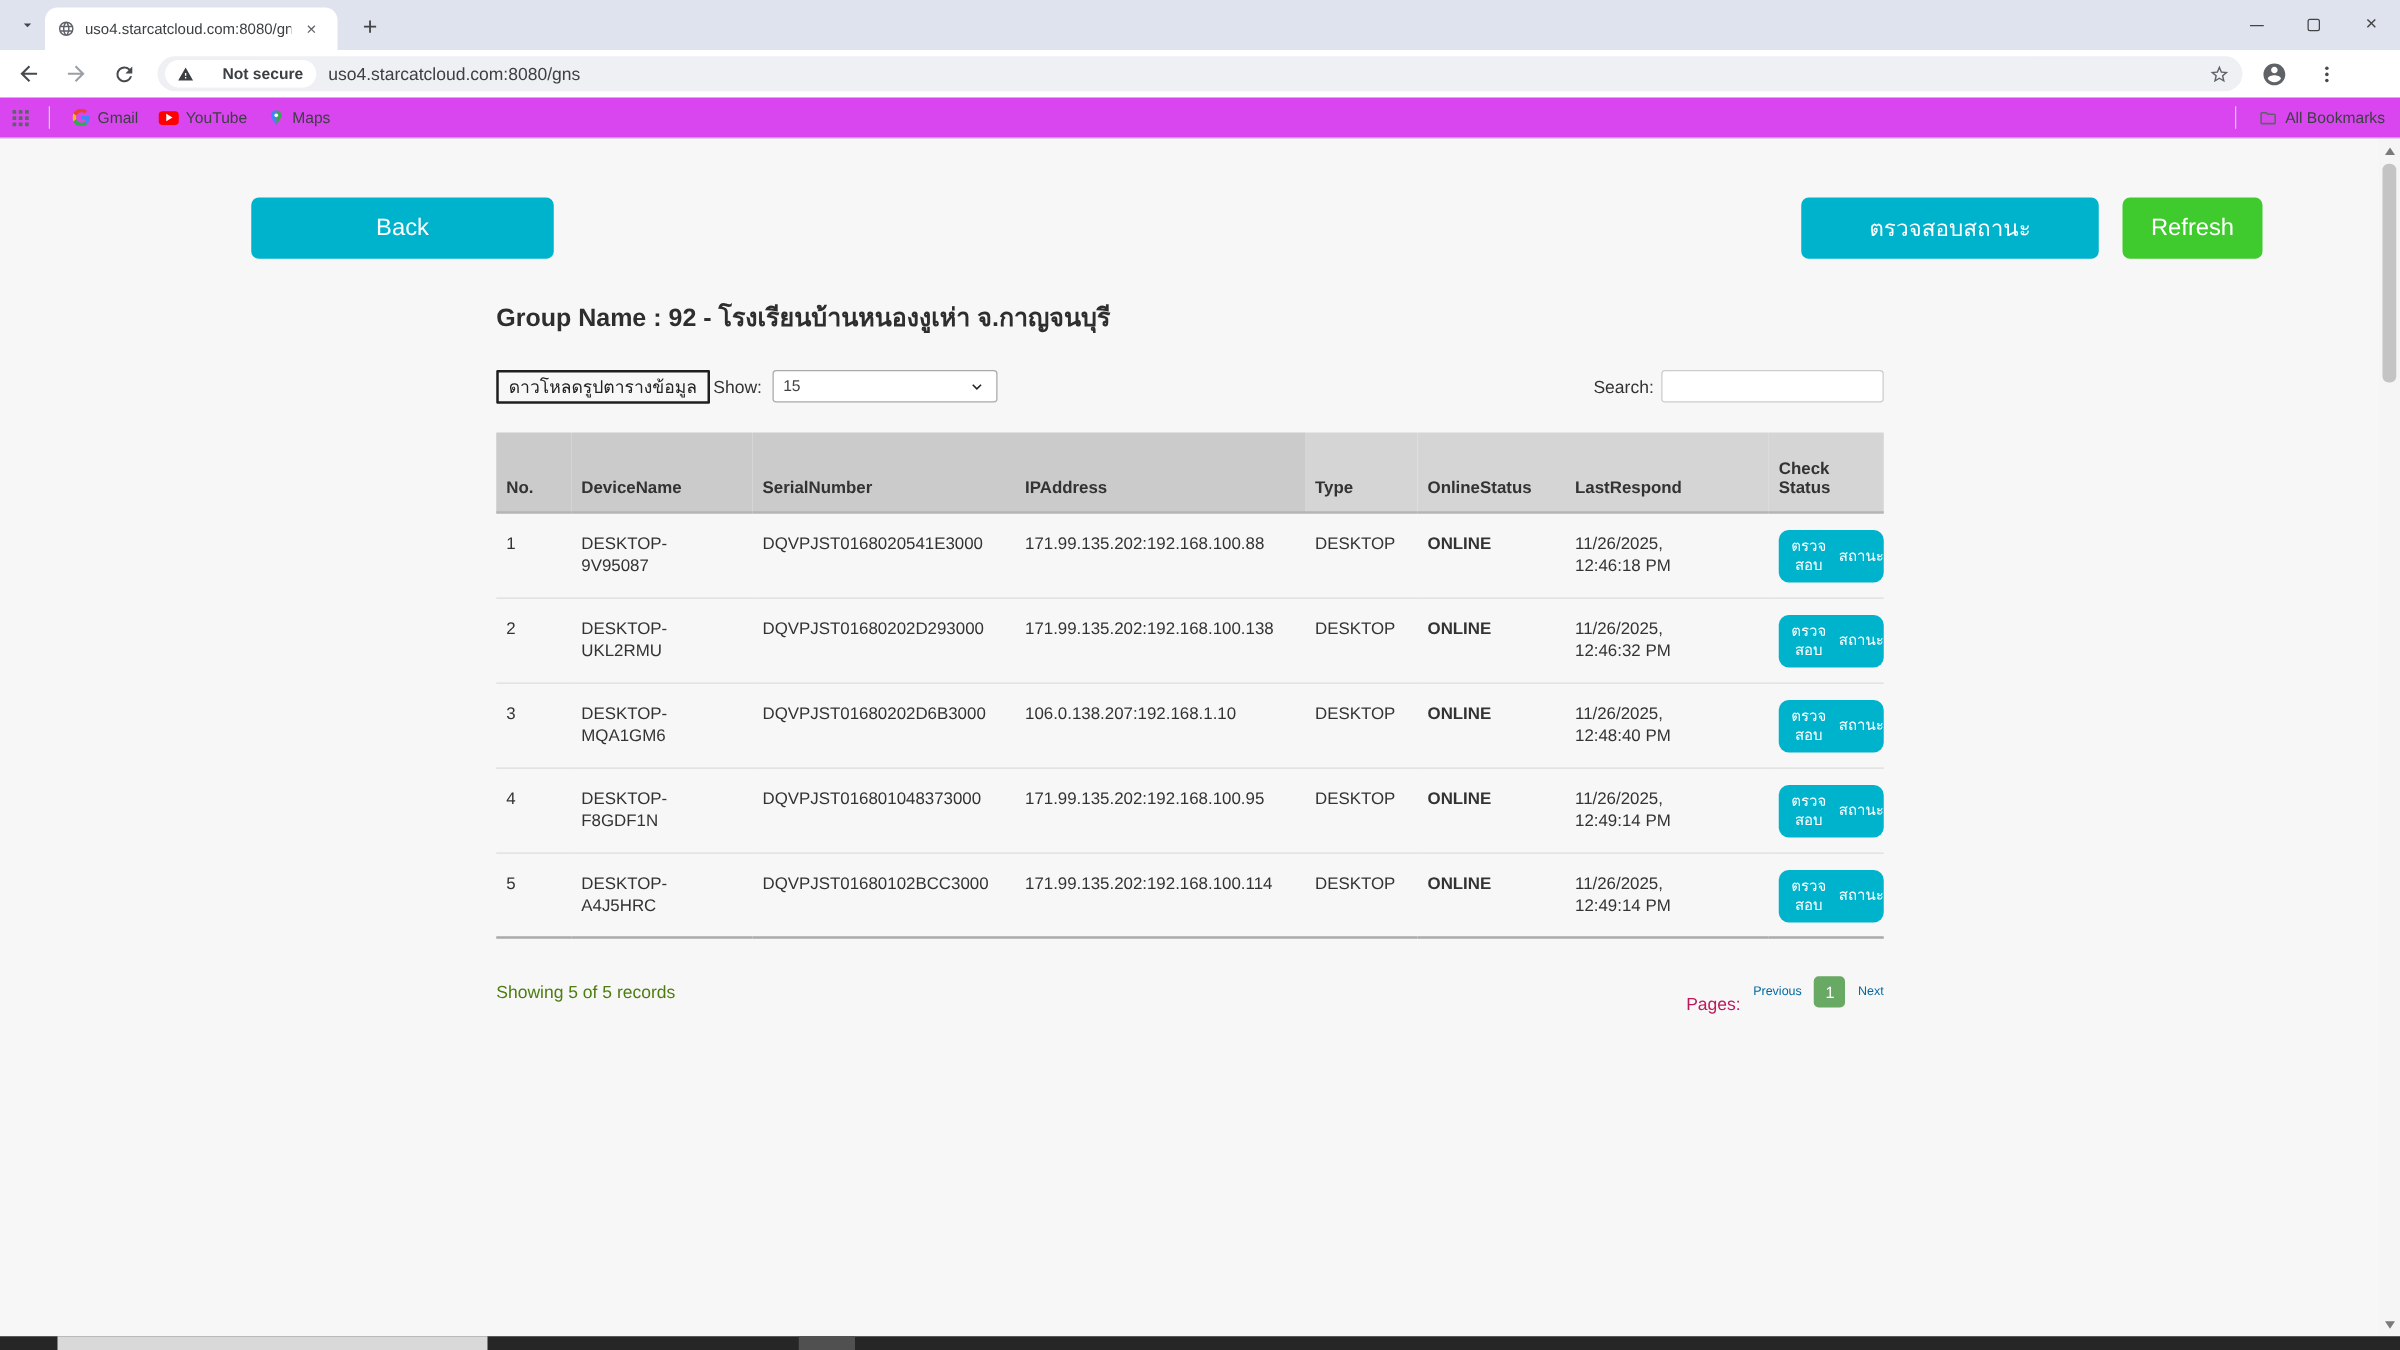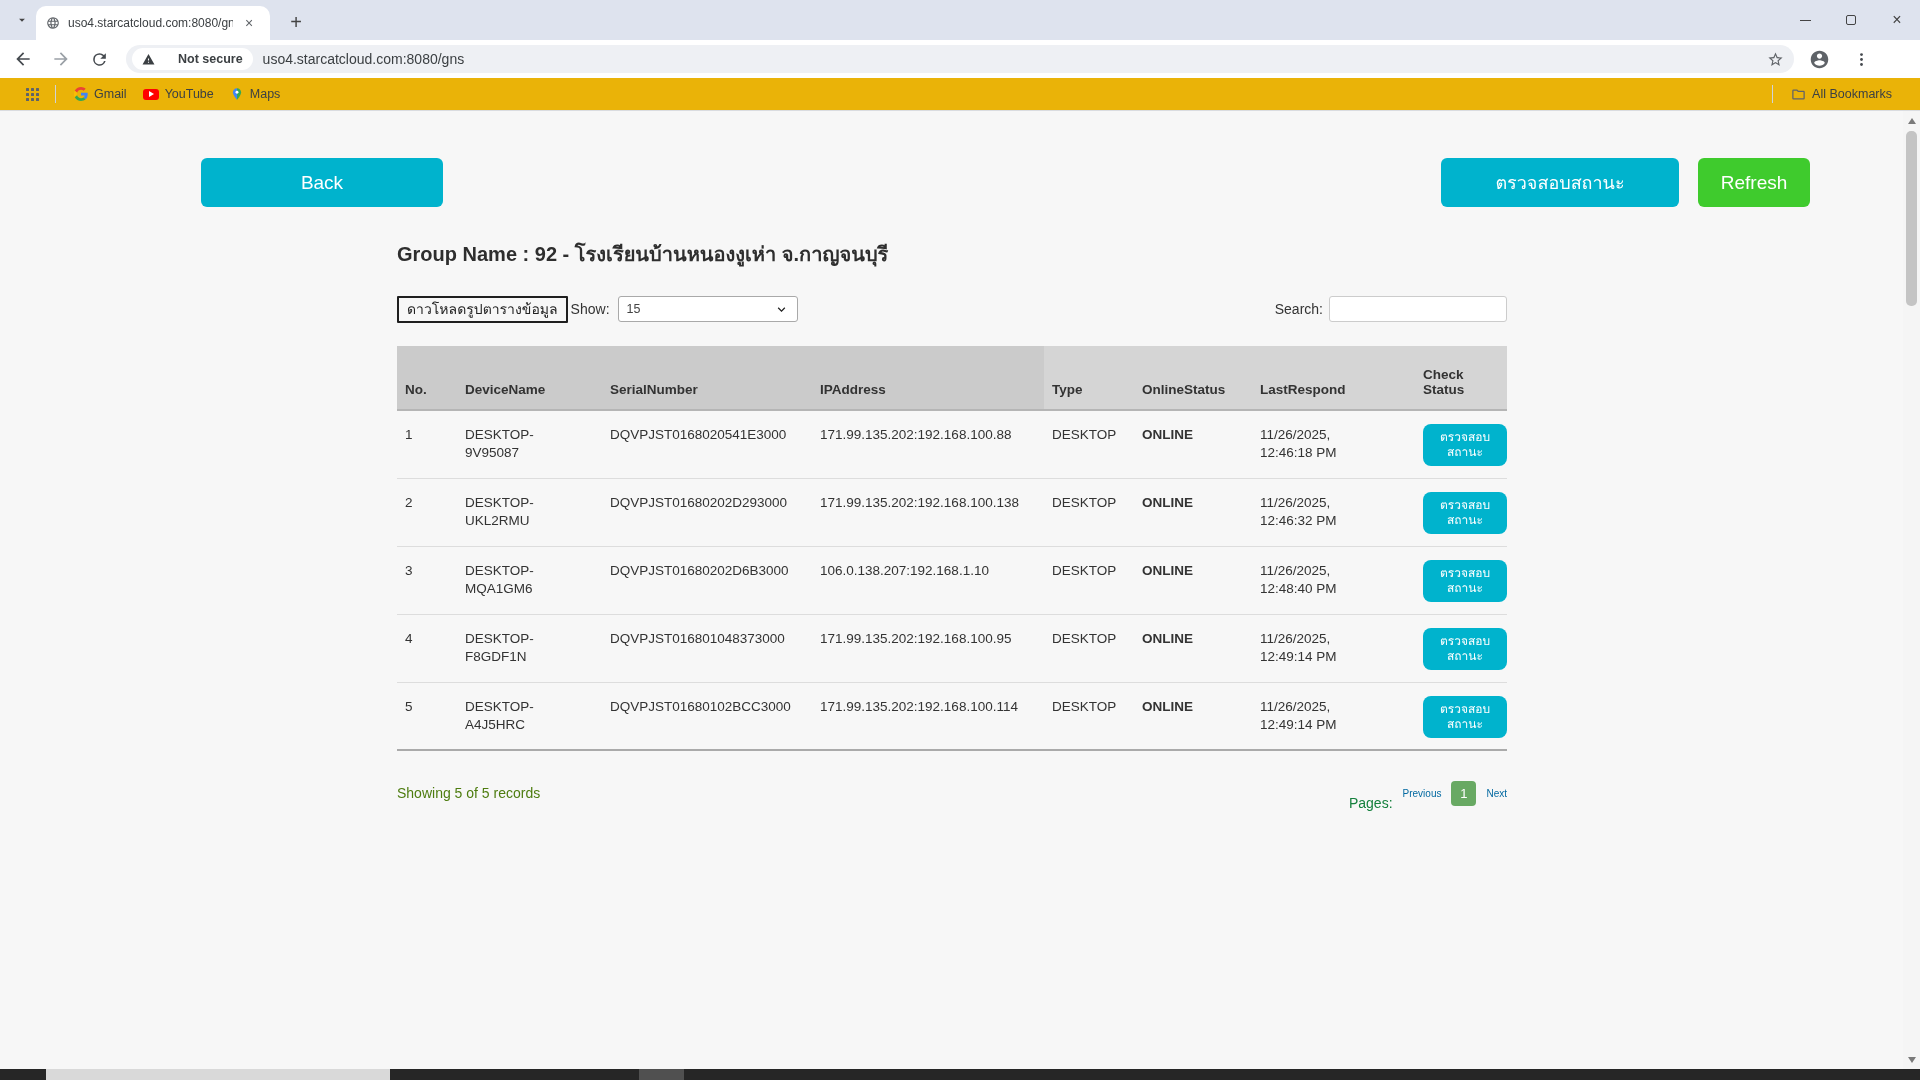--- a/index.html
+++ b/index.html
@@ -47,22 +47,22 @@
   }
   .secure-chip {
     height:22px; background:#fff; border-radius:11px; display:flex; align-items:center;
     gap:23px; padding:0 10px; flex:none;
   }
   .secure-chip span { font-size:12.5px; font-weight:bold; color:#3c4043; }
   .url-text { font-size:14px; color:#3c4043; flex:1; white-space:nowrap; overflow:hidden; }
   .toolbar-right { display:flex; align-items:center; gap:8px; margin-left:8px; }
 
   .bookmarks {
-    position:absolute; top:78px; left:0; width:1920px; height:33px; background:#eab308;
-    border-bottom:1px solid #dadce0; display:flex; align-items:center; padding:0 20px;
+    position:absolute; top:78px; left:0; width:1920px; height:33px; background:#d946ef;
+    border-bottom:1px solid #dadce0; display:flex; align-items:center; padding:0 4px;
   }
   .apps-grid { display:grid; grid-template-columns:repeat(3,3px); grid-template-rows:repeat(3,3px);
     gap:2px; margin:0 6px; }
   .apps-grid i { background:#5f6368; border-radius:0.5px; }
   .bm-divider { width:1px; height:18px; background:#d0d3d8; margin:0 10px; }
   .bm-item { display:flex; align-items:center; gap:6px; padding:3px 8px; border-radius:6px; }
   .bm-item span { font-size:12.5px; color:#3c4043; }
   .bm-spacer { flex:1; }
   .yt-icon { width:16px; height:11px; background:#f00; border-radius:3px; position:relative; }
   .yt-icon::after { content:""; position:absolute; left:6px; top:2.5px;
@@ -115,29 +115,29 @@
   .col-no { width:60px; } .col-device { width:145px; } .col-serial { width:210px; }
   .col-ip { width:232px; } .col-type { width:90px; } .col-status { width:118px; }
   .col-last { width:163px; } .col-action { width:92px; }
   .nowrap { white-space:nowrap; }
   .wrap-device { width:95px; }
   .wrap-last { width:108px; }
   .hdr-check { width:70px; }
   .c-status { color:var(--online-green); font-weight:bold; }
   .row-action {
     width:84px; height:42px; border:none; border-radius:8px; background:var(--accent-cyan);
-    color:#fff; font-size:12px; line-height:15px; display:flex; flex-direction:column;
+    color:#fff; font-size:12px; line-height:15px; display:flex; flex-direction:row;
     align-items:center; justify-content:center; cursor:pointer; margin-top:-2px;
     font-family:"Liberation Sans","DejaVu Sans",sans-serif;
   }
 
   .table-footer { margin-top:24px; display:flex; align-items:center; }
   .showing { font-size:14px; color:#4d7c0f; }
   .pager { margin-left:auto; display:flex; align-items:center; gap:10px; }
-  .pages-label { font-size:14px; color:#15803d;margin-top:20px; }
+  .pages-label { font-size:14px; color:#be185d;margin-top:20px; }
   .page-link { font-size:10px; color:#0369a1;text-align:center; }
   .page-current {
     width:25px; height:25px; background:var(--page-green); color:#fff; border-radius:4px;
     display:flex; align-items:center; justify-content:center; font-size:13px;
   }
 
   
   .v-scrollbar { position:absolute; right:0; top:111px; width:17px; height:958px; background:#f5f5f5; }
   .sb-arrow { position:absolute; left:0; width:17px; height:15px; display:flex; align-items:center; justify-content:center; }
   .sb-up { top:2px; } .sb-down { bottom:2px; }

